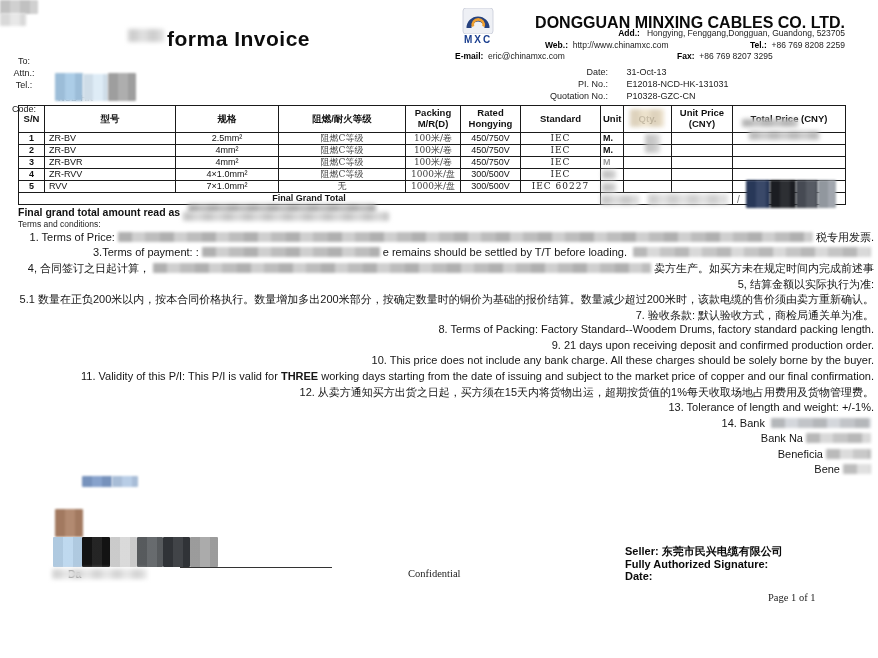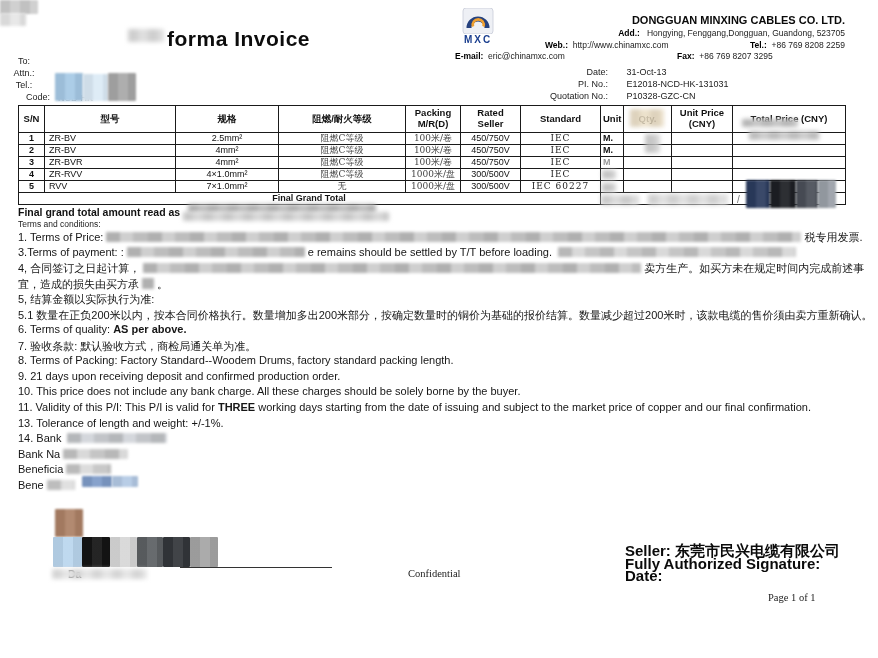--- a/index.html
+++ b/index.html
@@ -4,21 +4,21 @@
 <style>
   html,body{margin:0;padding:0;background:#ffffff;}
   #page{position:relative;width:878px;height:658px;background:#fff;overflow:hidden;
         font-family:"Liberation Sans",sans-serif;color:#111;}
   .abs{position:absolute;}
 
   
   .title{font-size:21px;font-weight:bold;letter-spacing:.5px;color:#0c0c0c;}
   .logo-box{width:32px;height:26px;}
   .logo-mxc{font-size:10px;font-weight:bold;color:#1b3f8f;letter-spacing:2px;}
-  .co-name{font-size:11px;font-weight:bold;color:#0a0a0a;}
+  .co-name{font-size:16px;font-weight:bold;color:#0a0a0a;}
   .co-line{font-size:8.5px;color:#222;white-space:nowrap;}
   .co-line b{color:#000;}
 
   
   .rcpt-row{position:absolute;left:0;font-size:9px;color:#222;}
   .rcpt-label{display:inline-block;width:48px;text-align:center;}
   .meta-row{position:absolute;left:470px;width:400px;font-size:9px;color:#222;}
   .meta-label{display:inline-block;width:138px;text-align:right;padding-right:16px;}
   .code-faint{font-size:9px;color:#9a9a9a;filter:blur(.4px);}
 
@@ -33,34 +33,34 @@
   .c-model{text-align:left !important;padding-left:4px !important;}
   .c-flame{font-family:"DejaVu Serif",serif;color:#444;}
   .c-std{font-family:"DejaVu Serif",serif;color:#222;letter-spacing:1px;}
   .c-unit{font-weight:bold;text-align:left !important;}
   .faint{opacity:.45;filter:blur(.7px);}
   .gt-row td{height:13px;font-size:9.5px;}
   .gt-label{font-weight:bold;text-align:right;padding-right:3px !important;font-size:10px;}
 
   
   #terms{position:absolute;left:18px;top:230px;width:856px;font-size:11px;color:#161616;}
-  .term-line{height:15.55px;white-space:nowrap;}
+  .term-line{height:15.55px;white-space:nowrap;text-align:right;}
   .term-line .bold{font-weight:bold;}
   .redact-inline{display:inline-block;vertical-align:-1px;margin:0 3px;border-radius:1px;
       background-color:#d0d0d0;
       background-image:repeating-linear-gradient(90deg,rgba(150,150,150,.55) 0 14px,rgba(205,205,205,.4) 14px 27px,rgba(170,170,170,.5) 27px 42px);
       filter:blur(1.6px);}
   .redact-abs{position:absolute;border-radius:1px;
       background-image:repeating-linear-gradient(90deg,rgba(0,0,0,.06) 0 10px,rgba(255,255,255,.07) 10px 20px);}
 
   
   .sig-frag{font-size:10px;color:#555;filter:blur(.4px);}
   .da-frag{font-size:10.5px;font-weight:bold;color:#222;}
   .sig-line{position:absolute;height:1px;background:#333;}
-  .seller{font-size:15px;font-weight:bold;color:#0a0a0a;line-height:12.5px;white-space:nowrap;}
+  .seller{font-size:11px;font-weight:bold;color:#0a0a0a;line-height:12.5px;white-space:nowrap;}
   .footer-text{font-family:"Liberation Serif",serif;font-size:10.5px;color:#1b1b1b;}
 </style>
 </head>
 <body>
 
 <div id="page">
 
   <div class="abs title" style="left:167px;top:27px;">forma Invoice</div>
 
   <div class="abs" style="left:462px;top:8px;">
@@ -95,21 +95,21 @@
     <b>Fax:</b>&nbsp;
     <span>+86 769 8207 3295</span>
   </div>
 
   <div class="rcpt-row" style="top:56px;">
     <span class="rcpt-label">To:</span></div>
   <div class="rcpt-row" style="top:68px;text-decoration:underline;">
     <span class="rcpt-label">Attn.:</span></div>
   <div class="rcpt-row" style="top:80px;">
     <span class="rcpt-label">Tel.:</span></div>
-  <div class="rcpt-row" style="top:92px;margin-left:14px;">
+  <div class="rcpt-row" style="top:104px;">
     <span class="rcpt-label">Code:</span></div>
   <div class="abs code-faint" style="left:58px;top:93px;">NCD-HK</div>
 
   <div class="meta-row" style="top:67px;">
     <span class="meta-label">Date:</span>
     <span>31-Oct-13</span></div>
   <div class="meta-row" style="top:79px;">
     <span class="meta-label">PI. No.:</span>
     <span>E12018-NCD-HK-131031</span></div>
   <div class="meta-row" style="top:91px;">
@@ -143,21 +143,21 @@
           </th>
           <th>
             <span class="th-line">阻燃/耐火等级</span>
           </th>
           <th>
             <span class="th-line">Packing</span>
             <span class="th-line">M/R(D)</span>
           </th>
           <th>
             <span class="th-line">Rated</span>
-            <span class="th-line">Seller</span>
+            <span class="th-line">Hongying</span>
           </th>
           <th>
             <span class="th-line">Standard</span>
           </th>
           <th>
             <span class="th-line">Unit</span>
           </th>
           <th>
             <span class="th-line">Qty.</span>
           </th>
@@ -247,29 +247,28 @@
   </table>
   <div class="abs" style="left:737px;top:194px;font-size:10px;color:#777;">/</div>
 
   <div class="abs" style="left:18px;top:206px;font-size:10.5px;font-weight:bold;">Final grand total amount read as</div>
   <div class="abs" style="left:18px;top:219px;font-size:8.5px;color:#222;">Terms and conditions:</div>
 
   <div id="terms">
       <div class="term-line"><span>1. Terms of Price:</span><span class="redact-inline" style="width: 695px; height: 10px;"></span><span>税专用发票.</span></div>
       <div class="term-line"><span>3.Terms of payment: :</span><span class="redact-inline" style="width: 178px; height: 10px;"></span><span>e remains should be settled by T/T before loading. </span><span class="redact-inline" style="width: 238px; height: 10px; background-color: rgb(224, 224, 224);"></span></div>
       <div class="term-line"><span>4, 合同签订之日起计算，</span><span class="redact-inline" style="width: 498px; height: 10px;"></span><span>卖方生产。如买方未在规定时间内完成前述事</span></div>
-      <div class="term-line"><span>宜，造成的损失由买方承</span><span class="redact-inline" style="width: 12px; height: 11px;"></span><span>。</span></div>
       <div class="term-line"><span>5, 结算金额以实际执行为准:</span></div>
       <div class="term-line"><span>5.1 数量在正负200米以内，按本合同价格执行。数量增加多出200米部分，按确定数量时的铜价为基础的报价结算。数量减少超过200米时，该款电缆的售价须由卖方重新确认。</span></div>
-      <div class="term-line"><span>6. Terms of quality: </span><span class="bold">AS per above.</span></div>
       <div class="term-line"><span>7. 验收条款: 默认验收方式，商检局通关单为准。</span></div>
       <div class="term-line"><span>8. Terms of Packing: Factory Standard--Woodem Drums, factory standard packing length.</span></div>
       <div class="term-line"><span>9. 21 days upon receiving deposit and confirmed production order.</span></div>
       <div class="term-line"><span>10. This price does not include any bank charge. All these charges should be solely borne by the buyer.</span></div>
       <div class="term-line"><span>11. Validity of this P/I: This P/I is valid for </span><span class="bold">THREE</span><span> working days starting from the date of issuing and subject to the market price of copper and our final confirmation.</span></div>
+      <div class="term-line"><span>12. 从卖方通知买方出货之日起，买方须在15天内将货物出运，超期按货值的1%每天收取场地占用费用及货物管理费。</span></div>
       <div class="term-line"><span>13. Tolerance of length and weight: +/-1%.</span></div>
       <div class="term-line"><span>14. Bank </span><span class="redact-inline" style="width: 100px; height: 10px; background-color: rgb(217, 222, 230);"></span></div>
       <div class="term-line"><span>Bank Na</span><span class="redact-inline" style="width: 65px; height: 10px; background-color: rgb(224, 224, 224);"></span></div>
       <div class="term-line"><span>Beneficia</span><span class="redact-inline" style="width: 45px; height: 10px; background-color: rgb(230, 230, 230);"></span></div>
       <div class="term-line"><span>Bene</span><span class="redact-inline" style="width: 28px; height: 10px; background-color: rgb(236, 236, 236);"></span></div>
     </div>
 
   <div class="abs sig-frag" style="left:166px;top:556px;">re:</div>
   <div class="sig-line" style="left:180px;top:567px;width:152px;"></div>
   <div class="abs da-frag" style="left:40px;top:568px;padding-left:28px;">Da</div>

